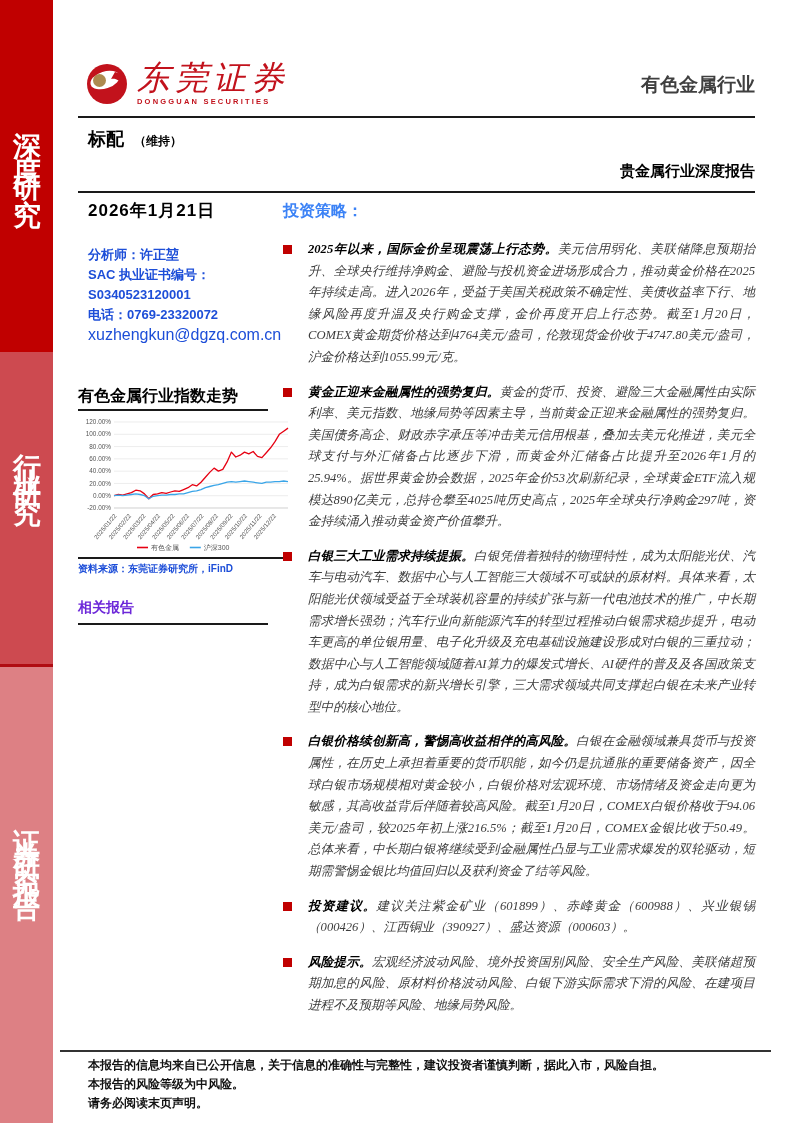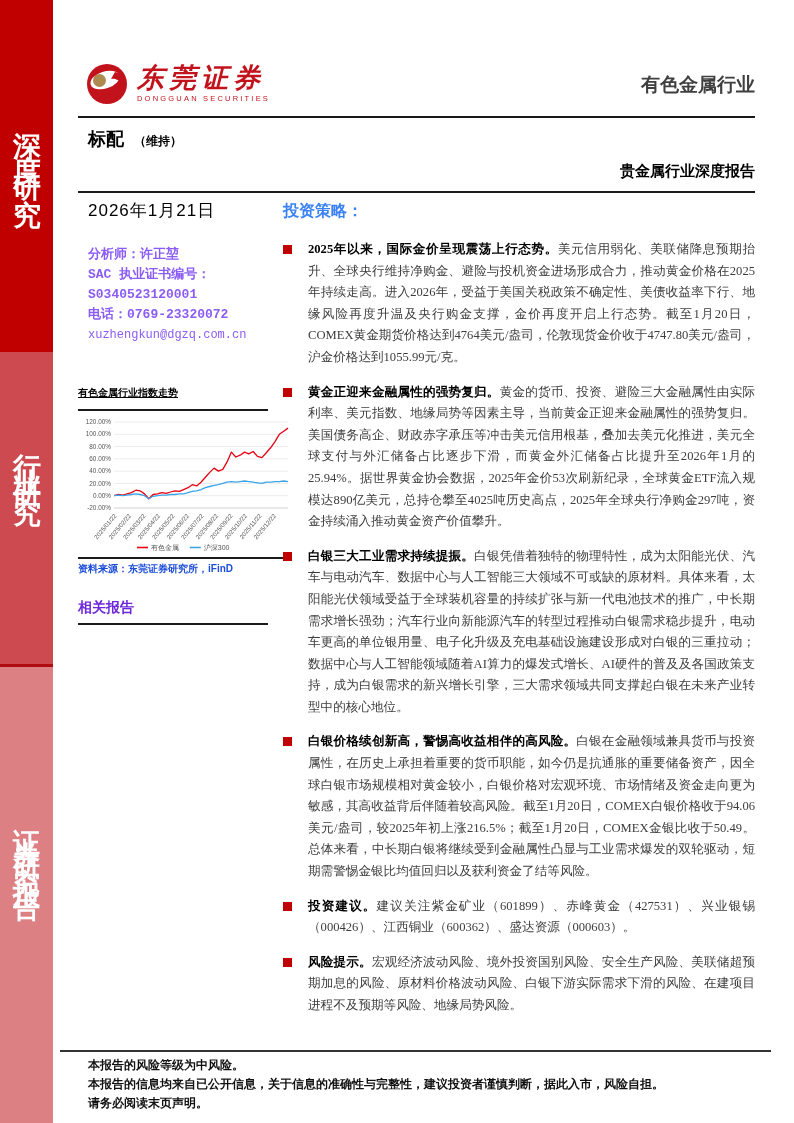--- a/index.html
+++ b/index.html
@@ -8,49 +8,49 @@
   
   .side-band{position:absolute;left:0;width:53px;}
   .band1{top:0;height:352px;background:#c00000;}
   .band2{top:352px;height:312px;background:#cd4a50;}
   .band3{top:664px;height:459px;background:#dd8084;border-top:3px solid #b00c12;}
   .vtext{position:absolute;left:50%;transform:translateX(-50%);
          writing-mode:vertical-rl;color:#fff;font-weight:700;font-size:28px;
          font-family:"Liberation Sans",sans-serif;white-space:nowrap;}
   
   .logo{position:absolute;left:85px;top:62px;display:flex;align-items:center;gap:8px;}
-  .logo-text-cn{color:#c2121c;font-size:27px;font-weight:700;font-style:italic;
+  .logo-text-cn{color:#c2121c;font-size:33px;font-weight:400;font-style:italic;
                 font-family:"Liberation Serif",serif;letter-spacing:5px;line-height:1;}
-  .logo-text-en{color:#c2121c;font-size:7.5px;font-weight:400;letter-spacing:2.2px;margin-top:2px;}
+  .logo-text-en{color:#c2121c;font-size:7.5px;font-weight:700;letter-spacing:2.2px;margin-top:2px;}
   .industry{position:absolute;right:39px;top:72px;font-size:19px;font-weight:700;color:#3f3f3f;}
   .rule{position:absolute;background:#1a1a1a;height:2px;}
   .rule1{left:78px;width:677px;top:116px;}
   .rule2{left:78px;width:677px;top:191px;}
   .rating-row{position:absolute;left:88px;top:127px;display:flex;align-items:baseline;gap:10px;}
   .rating{font-size:18px;font-weight:700;color:#000;}
   .rating-note{font-size:12px;font-weight:700;color:#000;}
   .report-title{position:absolute;left:215px;top:126px;width:540px;text-align:center;
                 font-size:19.5px;font-weight:700;color:#000;letter-spacing:.5px;}
   .subtitle{position:absolute;right:39px;top:162px;font-size:15px;font-weight:700;color:#000;}
   
-  .date{position:absolute;left:88px;top:199px;font-size:17px;font-weight:400;color:#000;letter-spacing:1px;}
+  .date{position:absolute;left:88px;top:199px;font-size:17px;font-weight:700;color:#000;letter-spacing:1px;}
   .analyst{position:absolute;left:88px;top:245px;width:200px;font-size:13px;line-height:20px;
-           font-weight:700;color:#8b5cf6;font-family:Liberation Mono, monospace;}
-  .analyst .email{font-weight:400;font-size:12px;}
-  .chart-head{position:absolute;left:78px;top:386px;font-size:10px;font-weight:700;color:#000;text-decoration:underline;}
+           font-weight:700;color:#1d4ed8;font-family:Liberation Sans, sans-serif;}
+  .analyst .email{font-weight:400;font-size:16px;}
+  .chart-head{position:absolute;left:78px;top:386px;font-size:16px;font-weight:700;color:#000;}
   .chart-head-rule{left:78px;width:190px;top:409px;height:2px;}
   .chart-box{position:absolute;left:78px;top:414px;width:214px;height:142px;}
   .chart-bottom-rule{left:78px;width:214px;top:557px;height:1.5px;}
   .source{position:absolute;left:78px;top:562px;font-size:10px;font-weight:700;color:#1d4ed8;}
   .related{position:absolute;left:78px;top:599px;font-size:14px;font-weight:700;color:#6d28d9;}
   .related-rule{left:78px;width:190px;top:623px;height:2px;}
   
   .section-title{position:absolute;left:283px;top:201px;font-size:16px;font-weight:700;color:#3b82f6;}
   .bullets{position:absolute;left:283px;top:239px;width:472px;}
-  .bullet{display:flex;margin-bottom:13px;}
+  .bullet{display:flex;margin-bottom:13px;font-style:italic;}
   .bullet .marker{flex:0 0 9px;width:9px;height:9px;background:#c00000;margin-top:6px;margin-right:16px;}
   .bullet .btext{flex:1;font-size:12.6px;line-height:21.6px;text-align:justify;
                  color:#3c3c3c;font-family:"Liberation Serif",serif;}
   .bullet .btext b{color:#000;font-weight:700;}
   
   .footer{position:absolute;left:60px;top:1050px;width:711px;border-top:2px solid #333;
           padding-top:5px;}
   .footer p{margin:0 0 3px 28px;font-size:12px;line-height:16px;font-weight:700;color:#111;}
   
   .chart-box svg text{font-family:"Liberation Sans",sans-serif;fill:#555;}
@@ -164,27 +164,27 @@
     <div class="bullet">
       <span class="marker"></span>
       <span class="btext"><b>白银三大工业需求持续提振。</b><span>白银凭借着独特的物理特性，成为太阳能光伏、汽车与电动汽车、数据中心与人工智能三大领域不可或缺的原材料。具体来看，太阳能光伏领域受益于全球装机容量的持续扩张与新一代电池技术的推广，中长期需求增长强劲；汽车行业向新能源汽车的转型过程推动白银需求稳步提升，电动车更高的单位银用量、电子化升级及充电基础设施建设形成对白银的三重拉动；数据中心与人工智能领域随着AI算力的爆发式增长、AI硬件的普及及各国政策支持，成为白银需求的新兴增长引擎，三大需求领域共同支撑起白银在未来产业转型中的核心地位。</span></span>
     </div>
     <div class="bullet">
       <span class="marker"></span>
       <span class="btext"><b>白银价格续创新高，警惕高收益相伴的高风险。</b><span>白银在金融领域兼具货币与投资属性，在历史上承担着重要的货币职能，如今仍是抗通胀的重要储备资产，因全球白银市场规模相对黄金较小，白银价格对宏观环境、市场情绪及资金走向更为敏感，其高收益背后伴随着较高风险。截至1月20日，COMEX白银价格收于94.06美元/盎司，较2025年初上涨216.5%；截至1月20日，COMEX金银比收于50.49。总体来看，中长期白银将继续受到金融属性凸显与工业需求爆发的双轮驱动，短期需警惕金银比均值回归以及获利资金了结等风险。</span></span>
     </div>
     <div class="bullet">
       <span class="marker"></span>
-      <span class="btext"><b>投资建议。</b><span>建议关注紫金矿业（601899）、赤峰黄金（427531）、兴业银锡（000426）、江西铜业（600362）、盛达资源（000603）。</span></span>
+      <span class="btext"><b>投资建议。</b><span>建议关注紫金矿业（601899）、赤峰黄金（600988）、兴业银锡（000426）、江西铜业（390927）、盛达资源（000603）。</span></span>
     </div>
     <div class="bullet">
       <span class="marker"></span>
       <span class="btext"><b>风险提示。</b><span>宏观经济波动风险、境外投资国别风险、安全生产风险、美联储超预期加息的风险、原材料价格波动风险、白银下游实际需求下滑的风险、在建项目进程不及预期等风险、地缘局势风险。</span></span>
     </div>
   </div>
 
   <div class="footer">
+    <p>本报告的信息均来自已公开信息，关于信息的准确性与完整性，建议投资者谨慎判断，据此入市，风险自担。</p>
     <p>本报告的风险等级为中风险。</p>
-    <p>本报告的信息均来自已公开信息，关于信息的准确性与完整性，建议投资者谨慎判断，据此入市，风险自担。</p>
     <p>请务必阅读末页声明。</p>
   </div>
 
 </div>
 
 </body></html>

